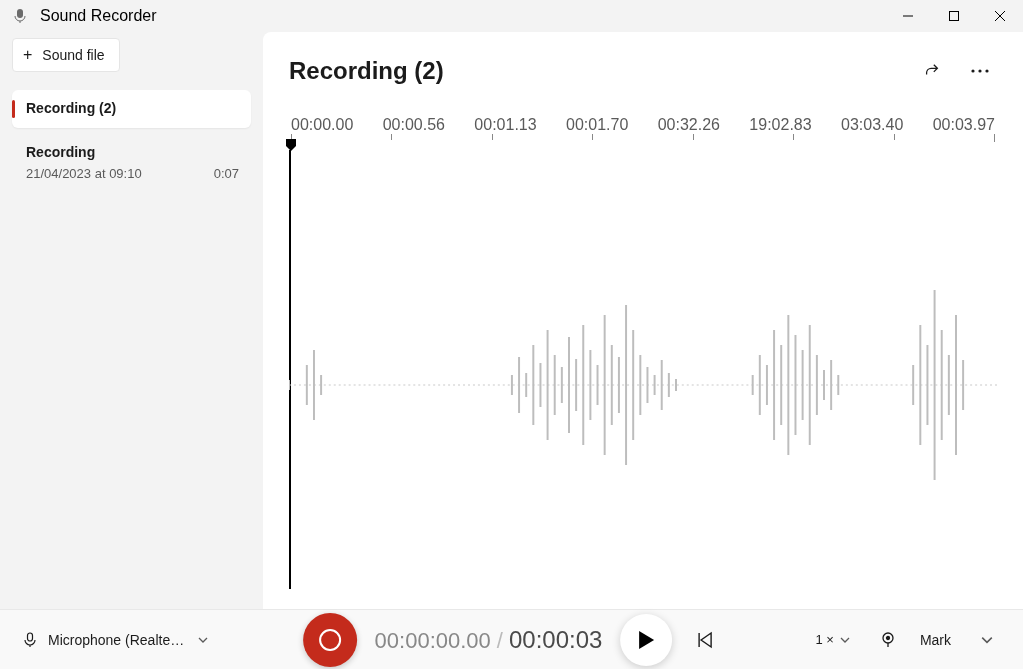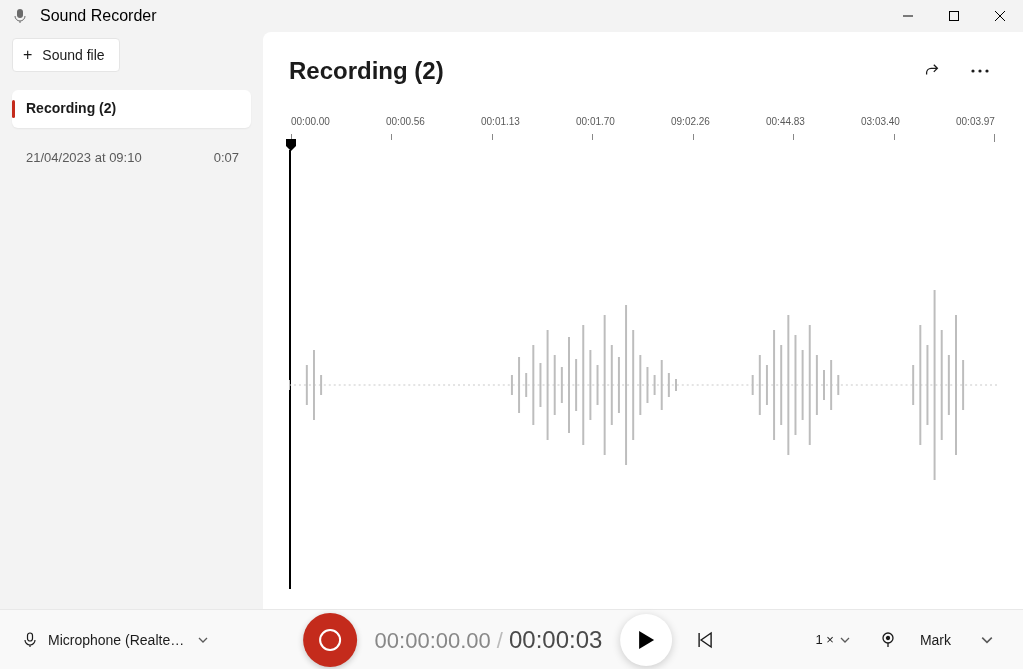--- a/index.html
+++ b/index.html
@@ -27,21 +27,21 @@
 .rec-title { font-size: 14px; font-weight: 600; color: #1b1b1b; }
 .rec-meta { display: flex; justify-content: space-between; margin-top: 6px; font-size: 13px; color: #5a5a5a; }
 
 .content { flex: 1; background: #fff; border-top-left-radius: 8px; padding: 22px 26px 0 26px; display: flex; flex-direction: column; }
 .content-header { display: flex; align-items: center; }
 .content-title { font-size: 24px; font-weight: 600; color: #1b1b1b; }
 .header-actions { margin-left: auto; display: flex; gap: 14px; }
 .icon-btn { width: 34px; height: 34px; display: flex; align-items: center; justify-content: center; background: transparent; border: none; border-radius: 4px; cursor: pointer; }
 
 .timeline-ruler { margin-top: 28px; position: relative; height: 40px; }
-.tick-row { display: flex; justify-content: space-between; font-size: 10px; color: #5a5a5a; padding: 0 2px; }
+.tick-row { display: flex; justify-content: space-between; font-size: 16px; color: #5a5a5a; padding: 0 2px; }
 .tick-marks { position: absolute; left: 0; right: 0; top: 18px; height: 8px; display: flex; justify-content: space-between; padding: 0 2px; }
 .tick-marks span { width: 1px; height: 6px; background: #888; display: block; }
 .tick-marks span:first-child, .tick-marks span:last-child { height: 8px; }
 .playhead-marker { position: absolute; left: -4px; top: 22px; }
 
 .waveform-area { position: relative; flex: 1; margin-top: 4px; }
 .playhead-line { position: absolute; left: 0; top: -10px; bottom: 20px; width: 2px; background: #000; }
 .waveform-svg { position: absolute; left: 0; right: 0; top: 50%; transform: translateY(-50%); width: 100%; height: 220px; }
 .wf-baseline { stroke: #c9c9c9; stroke-width: 1; stroke-dasharray: 2 3; }
 .wf-bar { stroke: #bdbdbd; stroke-width: 2; }
@@ -105,20 +105,21 @@
     <button class="import-btn">
       <span class="plus">+</span>
       <span>Sound file</span>
     </button>
     <div class="rec-list" id="rec-list">
         <div class="rec-item selected">
           <span class="accent"></span>
           <div class="rec-title">Recording (2)</div>
         </div>
         <div class="rec-item">
+          <div class="rec-title">Recording</div>
           <div class="rec-meta">
             <span>21/04/2023 at 09:10</span>
             <span>0:07</span>
           </div>
         </div>
       </div>
   </aside>
 
   <section class="content">
     <div class="content-header">
@@ -139,22 +140,22 @@
         </button>
       </div>
     </div>
 
     <div class="timeline-ruler">
       <div class="tick-row" id="tick-row">
           <span>00:00.00</span>
           <span>00:00.56</span>
           <span>00:01.13</span>
           <span>00:01.70</span>
-          <span>09:02.26</span>
-          <span>00:44.83</span>
+          <span>00:32.26</span>
+          <span>19:02.83</span>
           <span>03:03.40</span>
           <span>00:03.97</span>
         </div>
       <div class="tick-marks" id="tick-marks">
           <span></span>
           <span></span>
           <span></span>
           <span></span>
           <span></span>
           <span></span>

